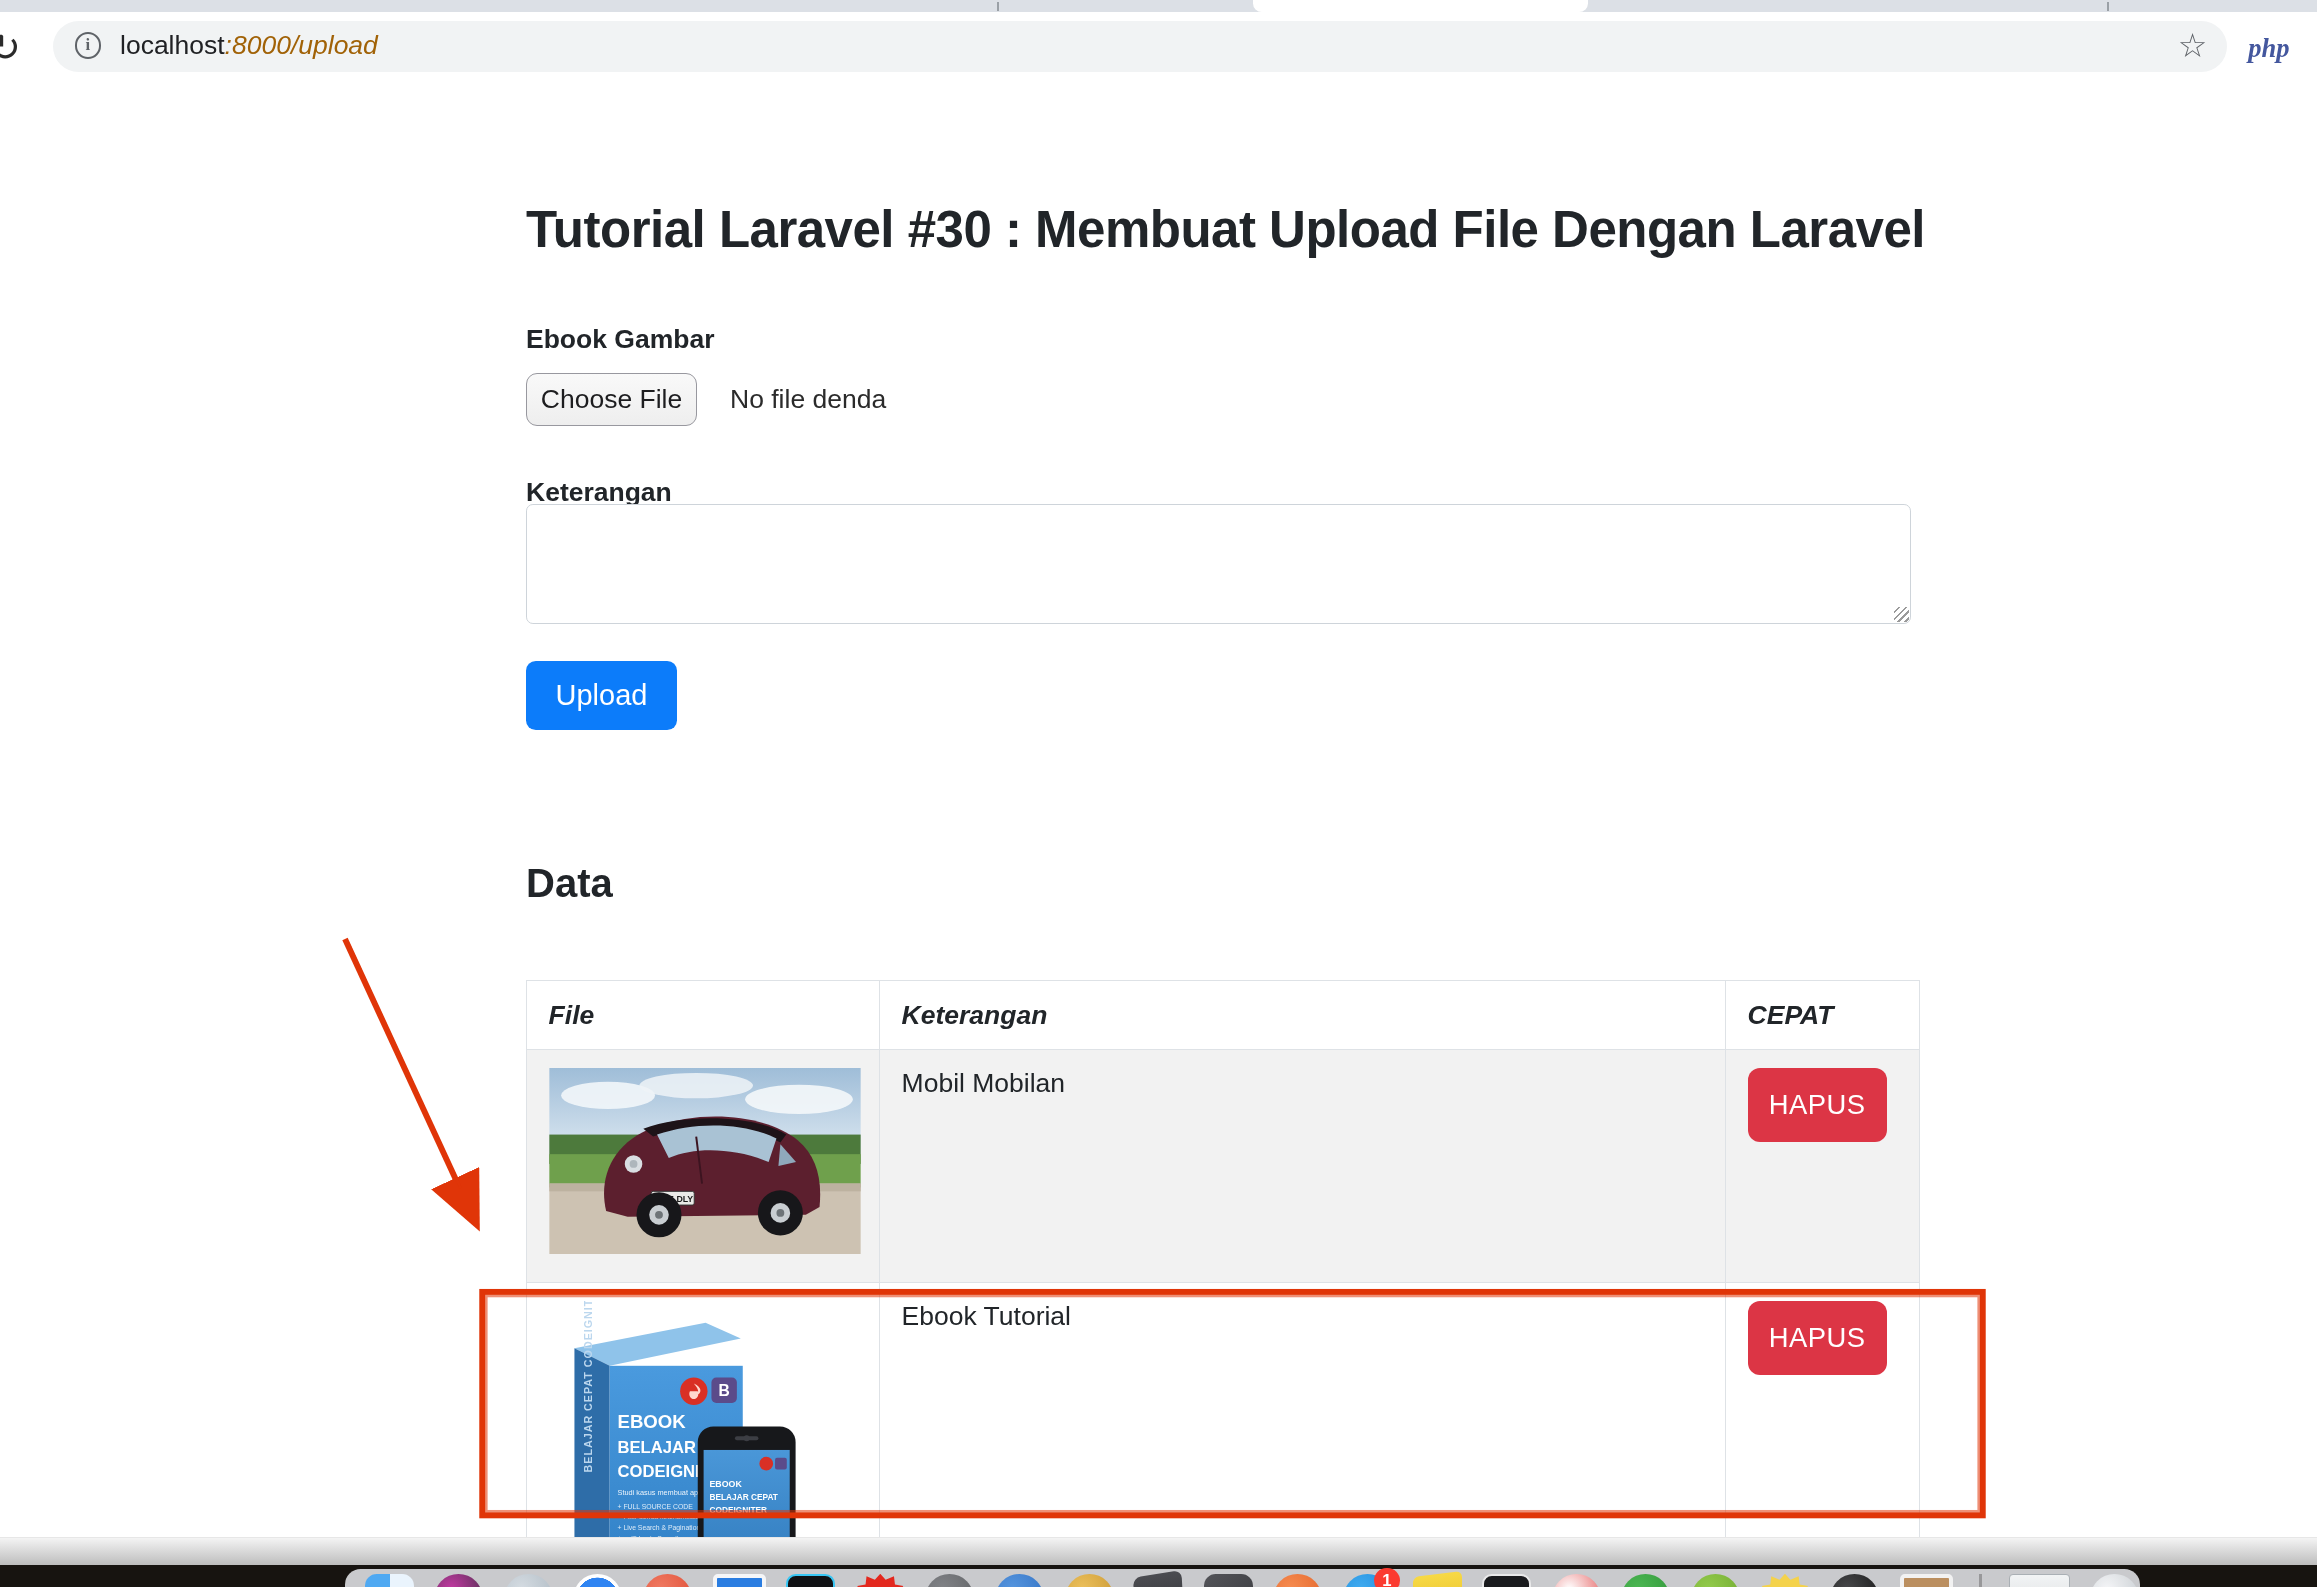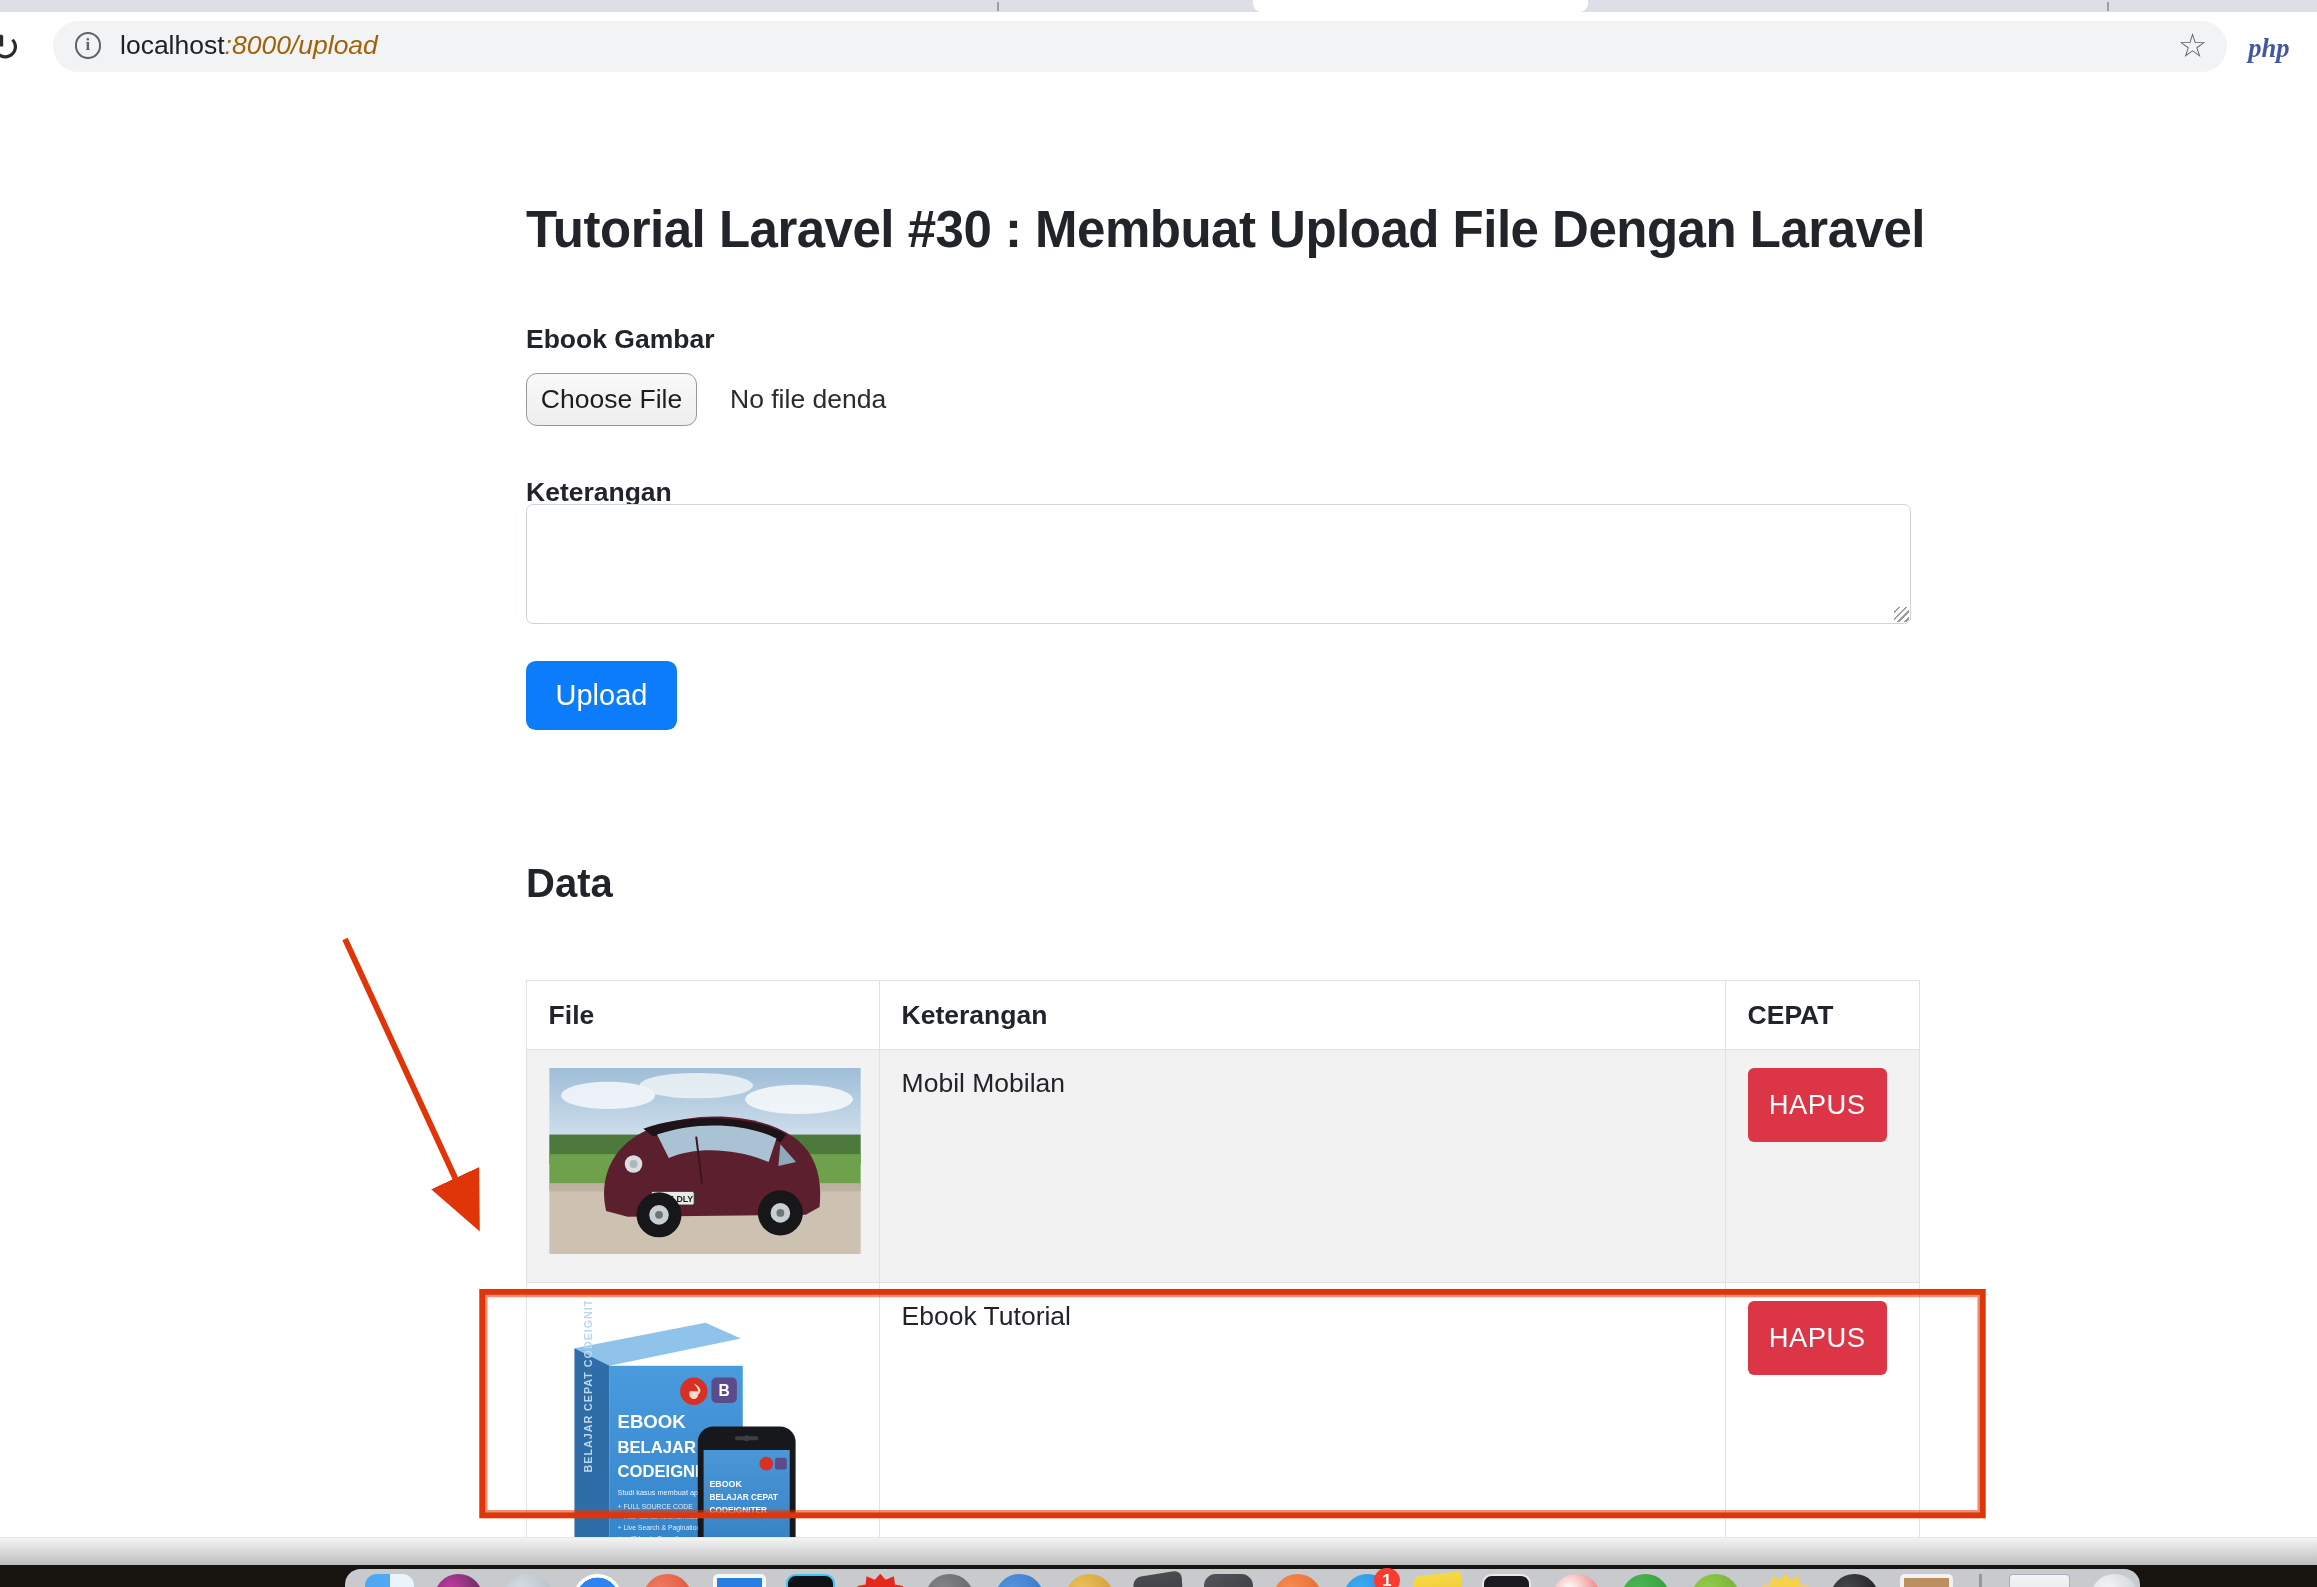--- a/index.html
+++ b/index.html
@@ -38,25 +38,25 @@
   .grip{position:absolute;left:1368px;top:524px;width:14.7px;height:14.7px;pointer-events:none;
         background:repeating-linear-gradient(135deg,transparent 0 2.9px,#9a9a9a 2.9px 4.9px);}
   .btn-upload{position:absolute;left:0;top:578px;width:151px;height:69px;border:none;border-radius:9.8px;
               background:#0c7cfa;color:#fff;font-size:29px;font-family:inherit;cursor:pointer;}
   .h2-data{position:absolute;left:0;top:745px;font-size:40px;font-weight:bold;color:#212529;}
 
   
   .tblwrap{position:absolute;left:0;top:897px;width:1393px;}
   table.data{border-collapse:collapse;table-layout:fixed;width:1393px;background:#fff;}
   table.data th,table.data td{border:1px solid #dee2e6;padding:17.6px 21.6px;text-align:left;}
-  table.data th{height:69px;vertical-align:middle;font-size:26.5px;font-weight:bold;color:#212529;}
+  table.data th{height:69px;vertical-align:middle;font-size:26.5px;font-weight:bold;color:#212529;font-style:italic;}
   table.data td{vertical-align:top;font-size:26.5px;color:#212529;}
   tr.striped td{background:#f2f2f2;}
   tr.row1{height:233px;} tr.row2{height:265px;}
-  .btn-hapus{width:139px;height:74px;border:none;border-radius:6px;background:#dc3545;color:#fff;
+  .btn-hapus{width:139px;height:74px;border:none;border-radius:12px;background:#dc3545;color:#fff;
              font-size:27.4px;font-family:inherit;letter-spacing:0.5px;cursor:pointer;}
   .photo{width:312px;height:186px;overflow:hidden;display:block;}
   .ebookimg{width:274px;height:294px;display:block;}
 
   
   .annot{position:absolute;left:0;top:0;width:2317px;height:1588px;pointer-events:none;z-index:40;}
 
   
   .winbar{position:absolute;left:0;top:1537px;width:2317px;height:28px;
           background:linear-gradient(#f4f4f4,#bdbdbd);border-top:1px solid #e7e7e7;z-index:30;}

